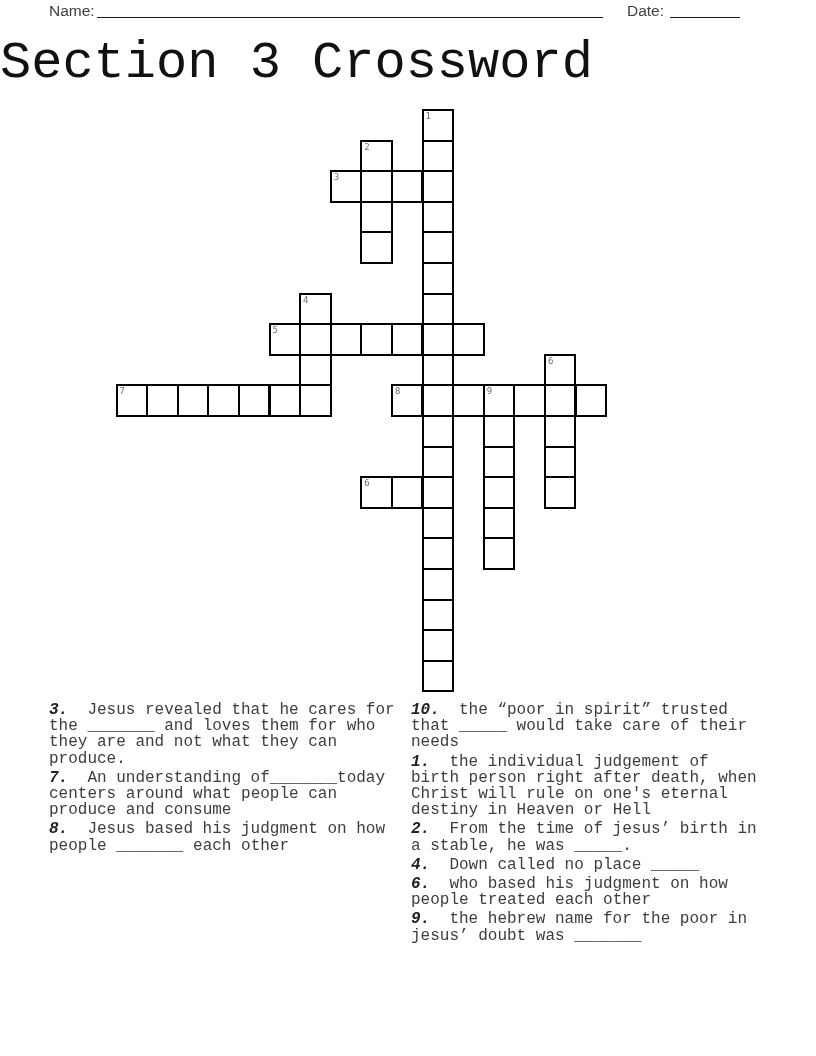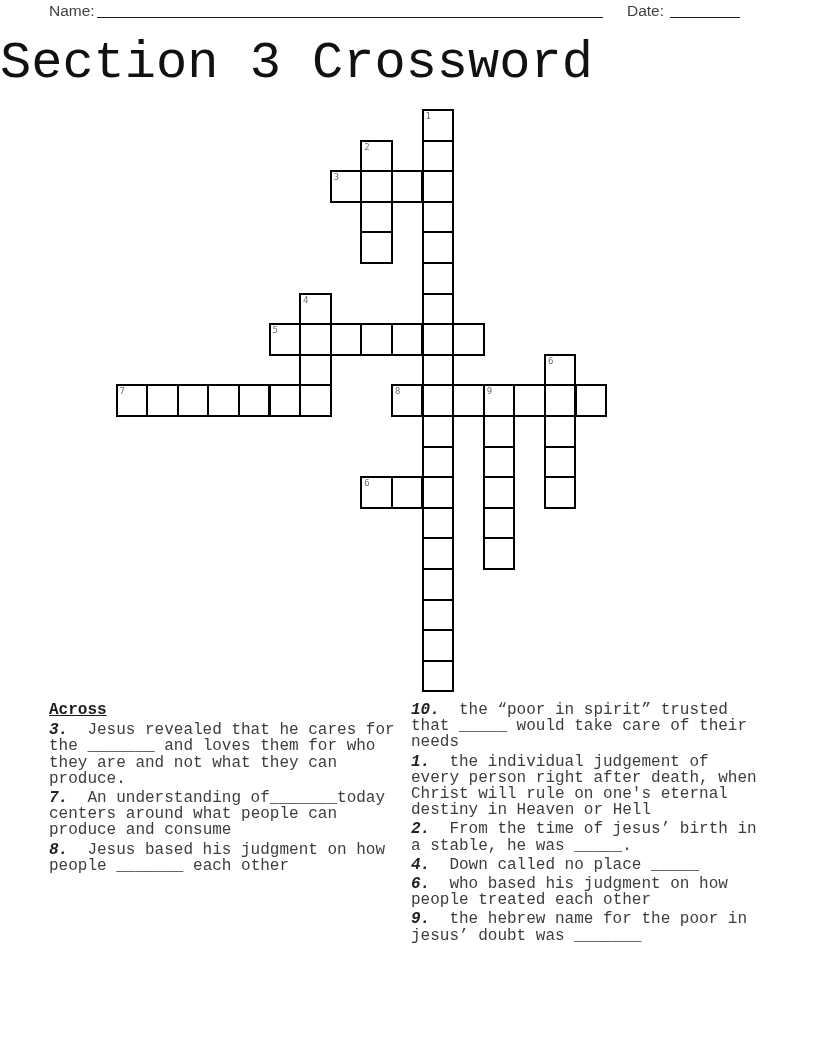--- a/index.html
+++ b/index.html
@@ -180,28 +180,27 @@
       <div class="cell" style="left: 367.2px; top: 367.2px;"></div>
       <div class="cell" style="left: 367.2px; top: 397.8px;"></div>
       <div class="cell" style="left: 367.2px; top: 428.4px;"></div>
       <div class="cell" style="left: 244.8px; top: 367.2px;">
         <span class="cell-num">6</span>
       </div>
       <div class="cell" style="left: 275.4px; top: 367.2px;"></div>
     </div>
 
   <div class="clue-col clue-col-left">
-    <p class="clue-heading">Across</p>
     <p class="clue"><b class="clue-num">3.</b><span>Jesus revealed that he cares for the _______ and loves them for who they are and not what they can produce.</span></p>
     <p class="clue"><b class="clue-num">7.</b><span>An understanding of_______today centers around what people can produce and consume</span></p>
     <p class="clue"><b class="clue-num">8.</b><span>Jesus based his judgment on how people _______ each other</span></p>
   </div>
 
   <div class="clue-col clue-col-right">
     <p class="clue"><b class="clue-num">10.</b><span>the “poor in spirit” trusted that _____ would take care of their needs</span></p>
-    <p class="clue"><b class="clue-num">1.</b><span>the individual judgement of every person right after death, when Christ will rule on one's eternal destiny in Heaven or Hell</span></p>
+    <p class="clue"><b class="clue-num">1.</b><span>the individual judgement of birth person right after death, when Christ will rule on one's eternal destiny in Heaven or Hell</span></p>
     <p class="clue"><b class="clue-num">2.</b><span>From the time of jesus’ birth in a stable, he was _____.</span></p>
     <p class="clue"><b class="clue-num">4.</b><span>Down called no place _____</span></p>
     <p class="clue"><b class="clue-num">6.</b><span>who based his judgment on how people treated each other</span></p>
     <p class="clue"><b class="clue-num">9.</b><span>the hebrew name for the poor in jesus’ doubt was _______</span></p>
   </div>
 
 </div>
 
 </body></html>

